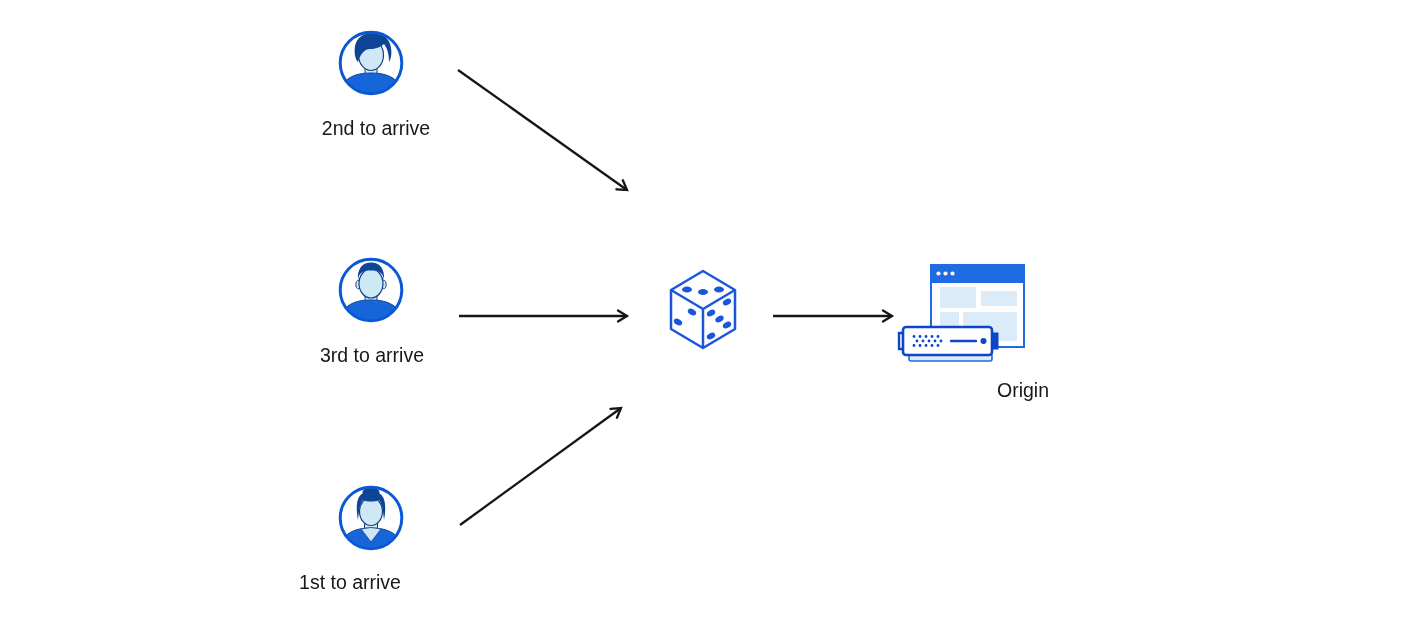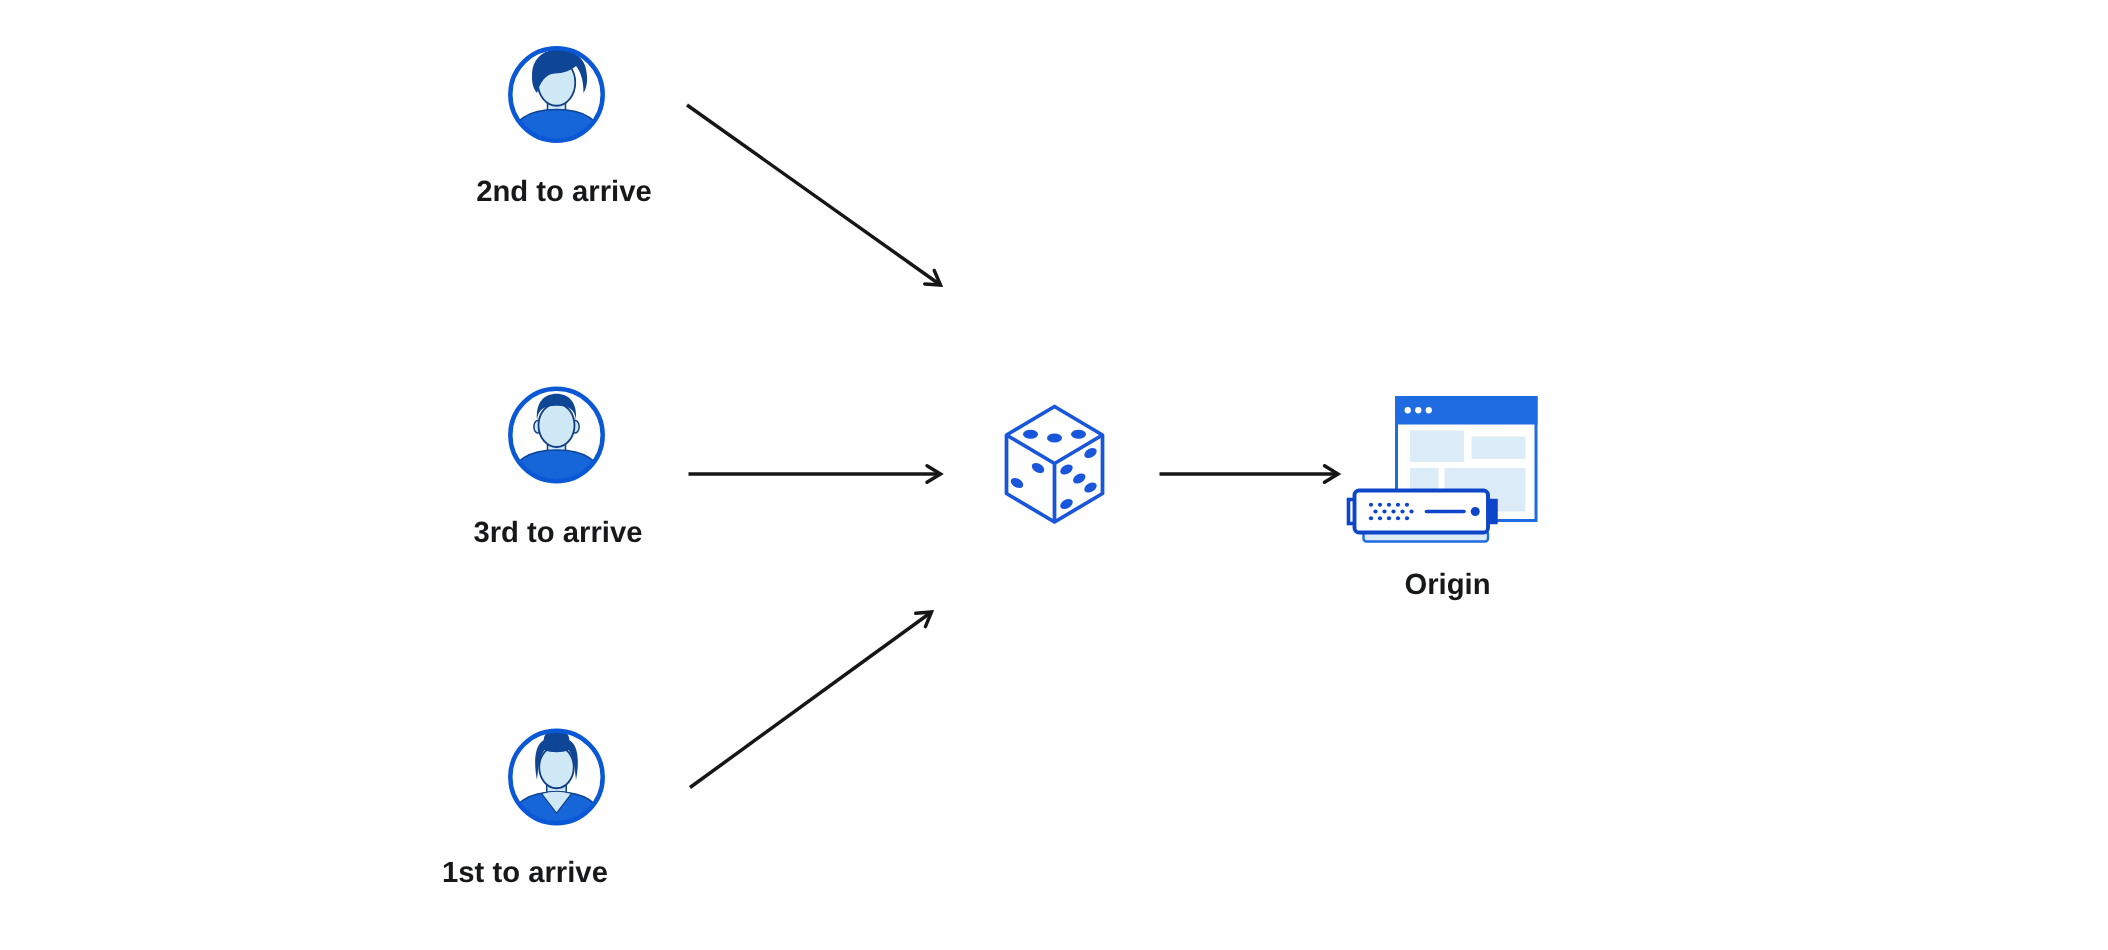--- a/index.html
+++ b/index.html
@@ -15,21 +15,20 @@
     background: #ffffff;
   }
   .abs { position: absolute; }
   .node-label {
     position: absolute;
     transform: translateX(-50%);
     font-size: 19.5px;
     line-height: 22px;
     color: #17181a;
     white-space: nowrap;
-    font-weight: bold;
   }
   svg { display: block; }
 </style>
 </head>
 <body>
 
 <div class="canvas">
 
   <svg class="abs" style="left:0;top:0" width="1405" height="633" viewBox="0 0 1405 633">
     <defs>
@@ -155,15 +154,15 @@
         <circle cx="17" cy="84.5" r="1.4"></circle>
           <circle cx="23" cy="84.5" r="1.4"></circle>
           <circle cx="29" cy="84.5" r="1.4"></circle>
           <circle cx="35" cy="84.5" r="1.4"></circle>
           <circle cx="41" cy="84.5" r="1.4"></circle>
       </g>
       <line x1="54" y1="80" x2="79" y2="80" stroke="#0d46c8" stroke-width="2.4" stroke-linecap="round"></line>
       <circle cx="86.5" cy="80" r="3" fill="#0d46c8"></circle>
     </svg>
   </div>
-  <div class="node-label" style="left:965px;top:379px">Origin</div>
+  <div class="node-label" style="left:1023px;top:379px">Origin</div>
 
 </div>
 
 </body></html>

